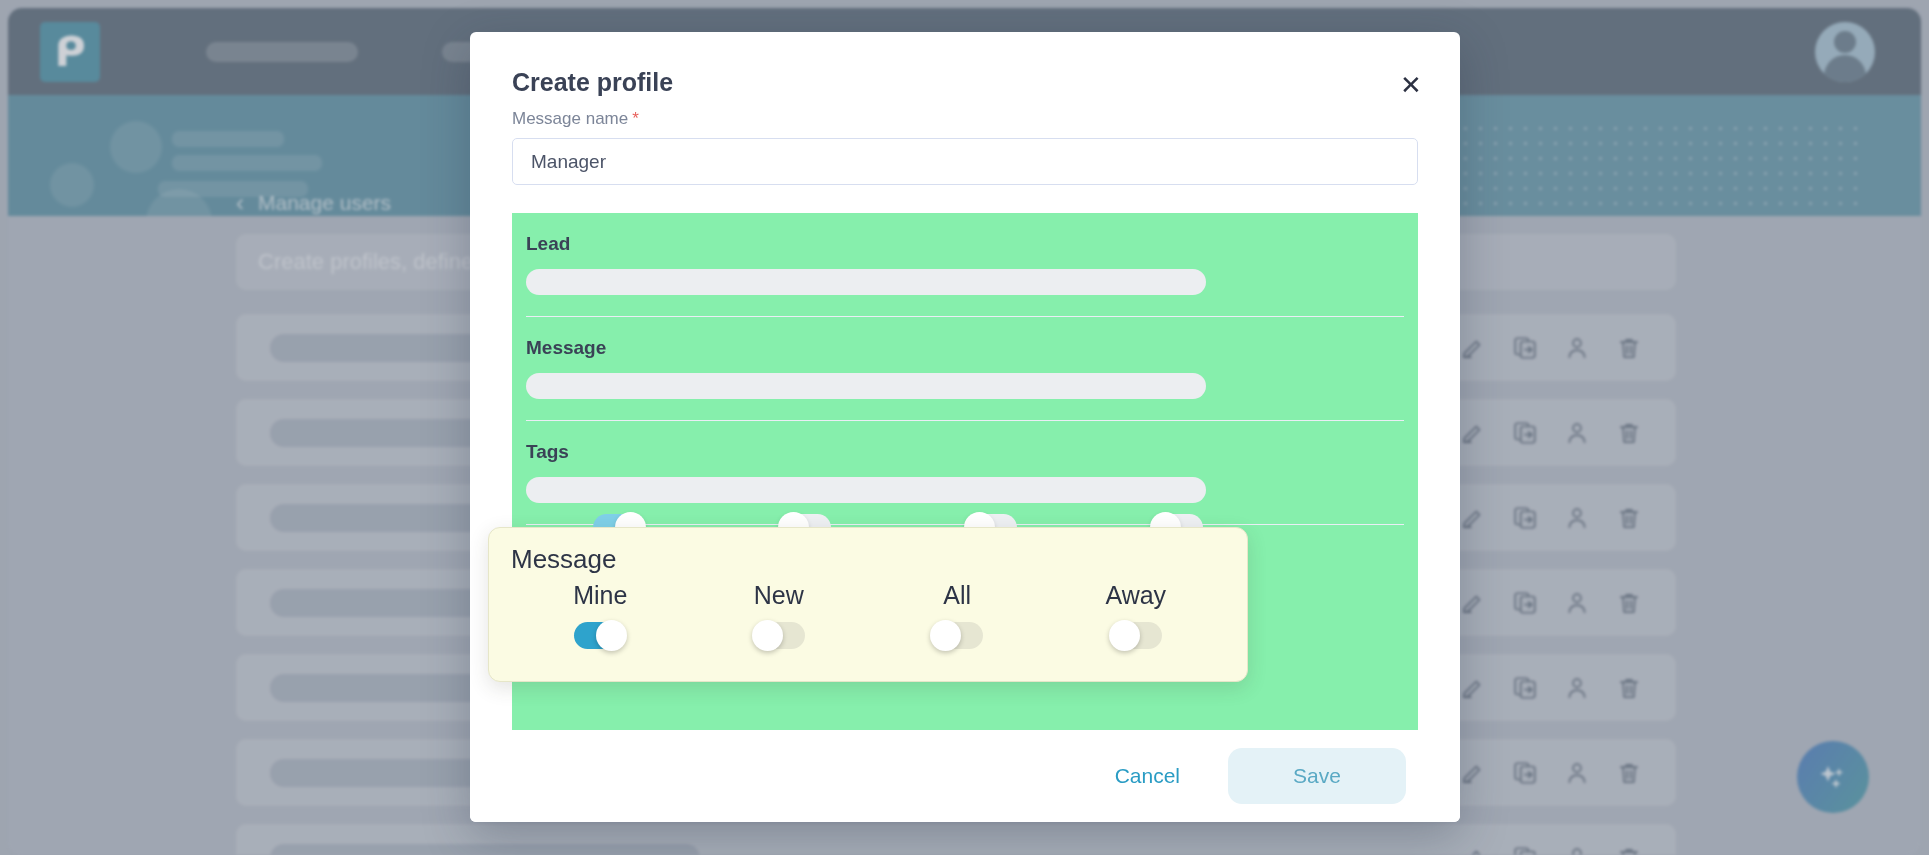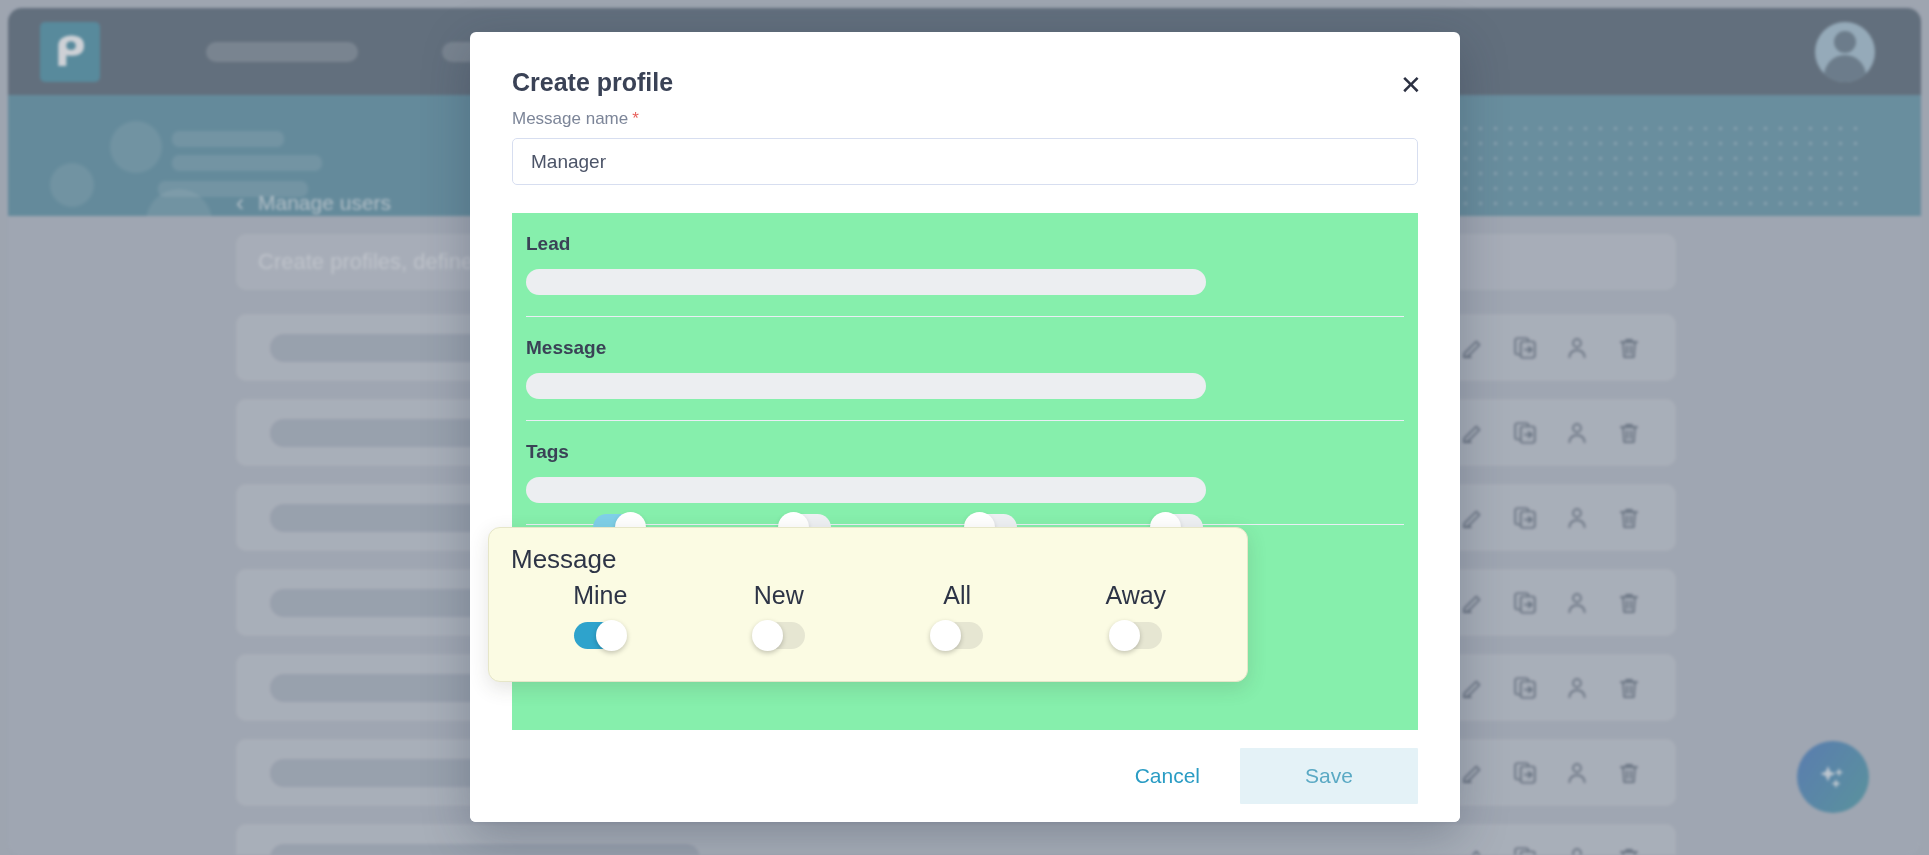--- a/index.html
+++ b/index.html
@@ -286,35 +286,35 @@
     background: #ffffff;
     box-shadow: 0 2px 5px rgba(0,0,0,0.12);
   }
   .peek-toggle.on .knob { left: auto; right: -1px; }
 
   .modal-foot {
     flex: 0 0 auto;
     height: 92px;
     background: #ffffff;
     display: flex; align-items: center; justify-content: flex-end;
-    gap: 12px;
-    padding-right: 42px;
+    gap: 20px;
+    padding-right: 54px;
   }
   .btn-text {
     background: none; border: none;
     color: #2a9cc4; font-size: 21px;
     padding: 14px 28px;
     font-family: "Liberation Sans", sans-serif;
     cursor: pointer;
   }
   .btn-filled {
     background: #e4f2f7; border: none;
     color: #5aa9c4; font-size: 21px;
     padding: 16px 0; width: 178px;
-    border-radius: 1px;
+    border-radius: 14px;
     font-family: "Liberation Sans", sans-serif;
     cursor: pointer;
   }
 </style>
 </head>
 <body>
 
 <div class="app-bg">
   <div class="app-window">
 

